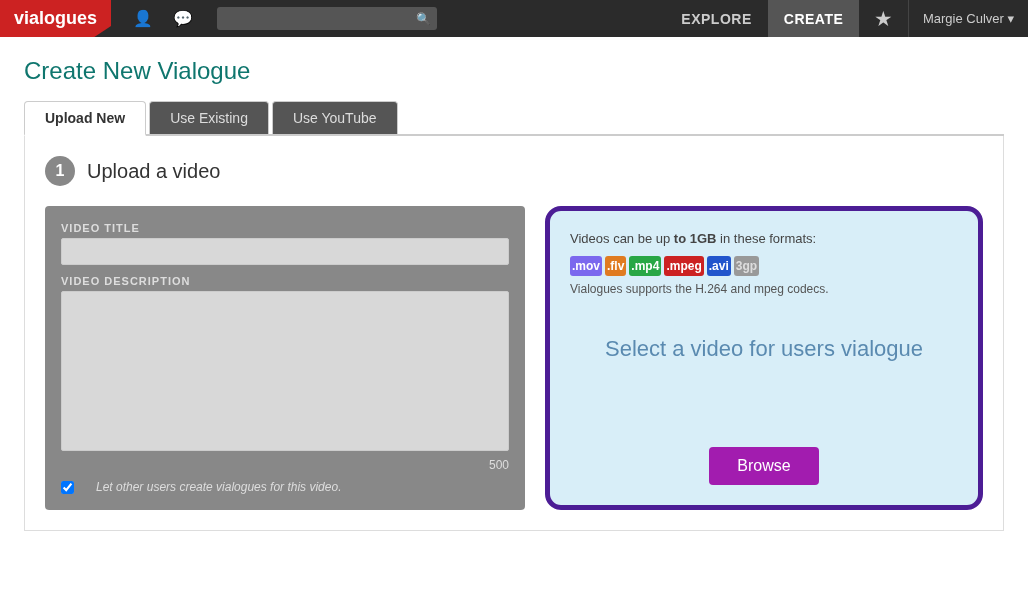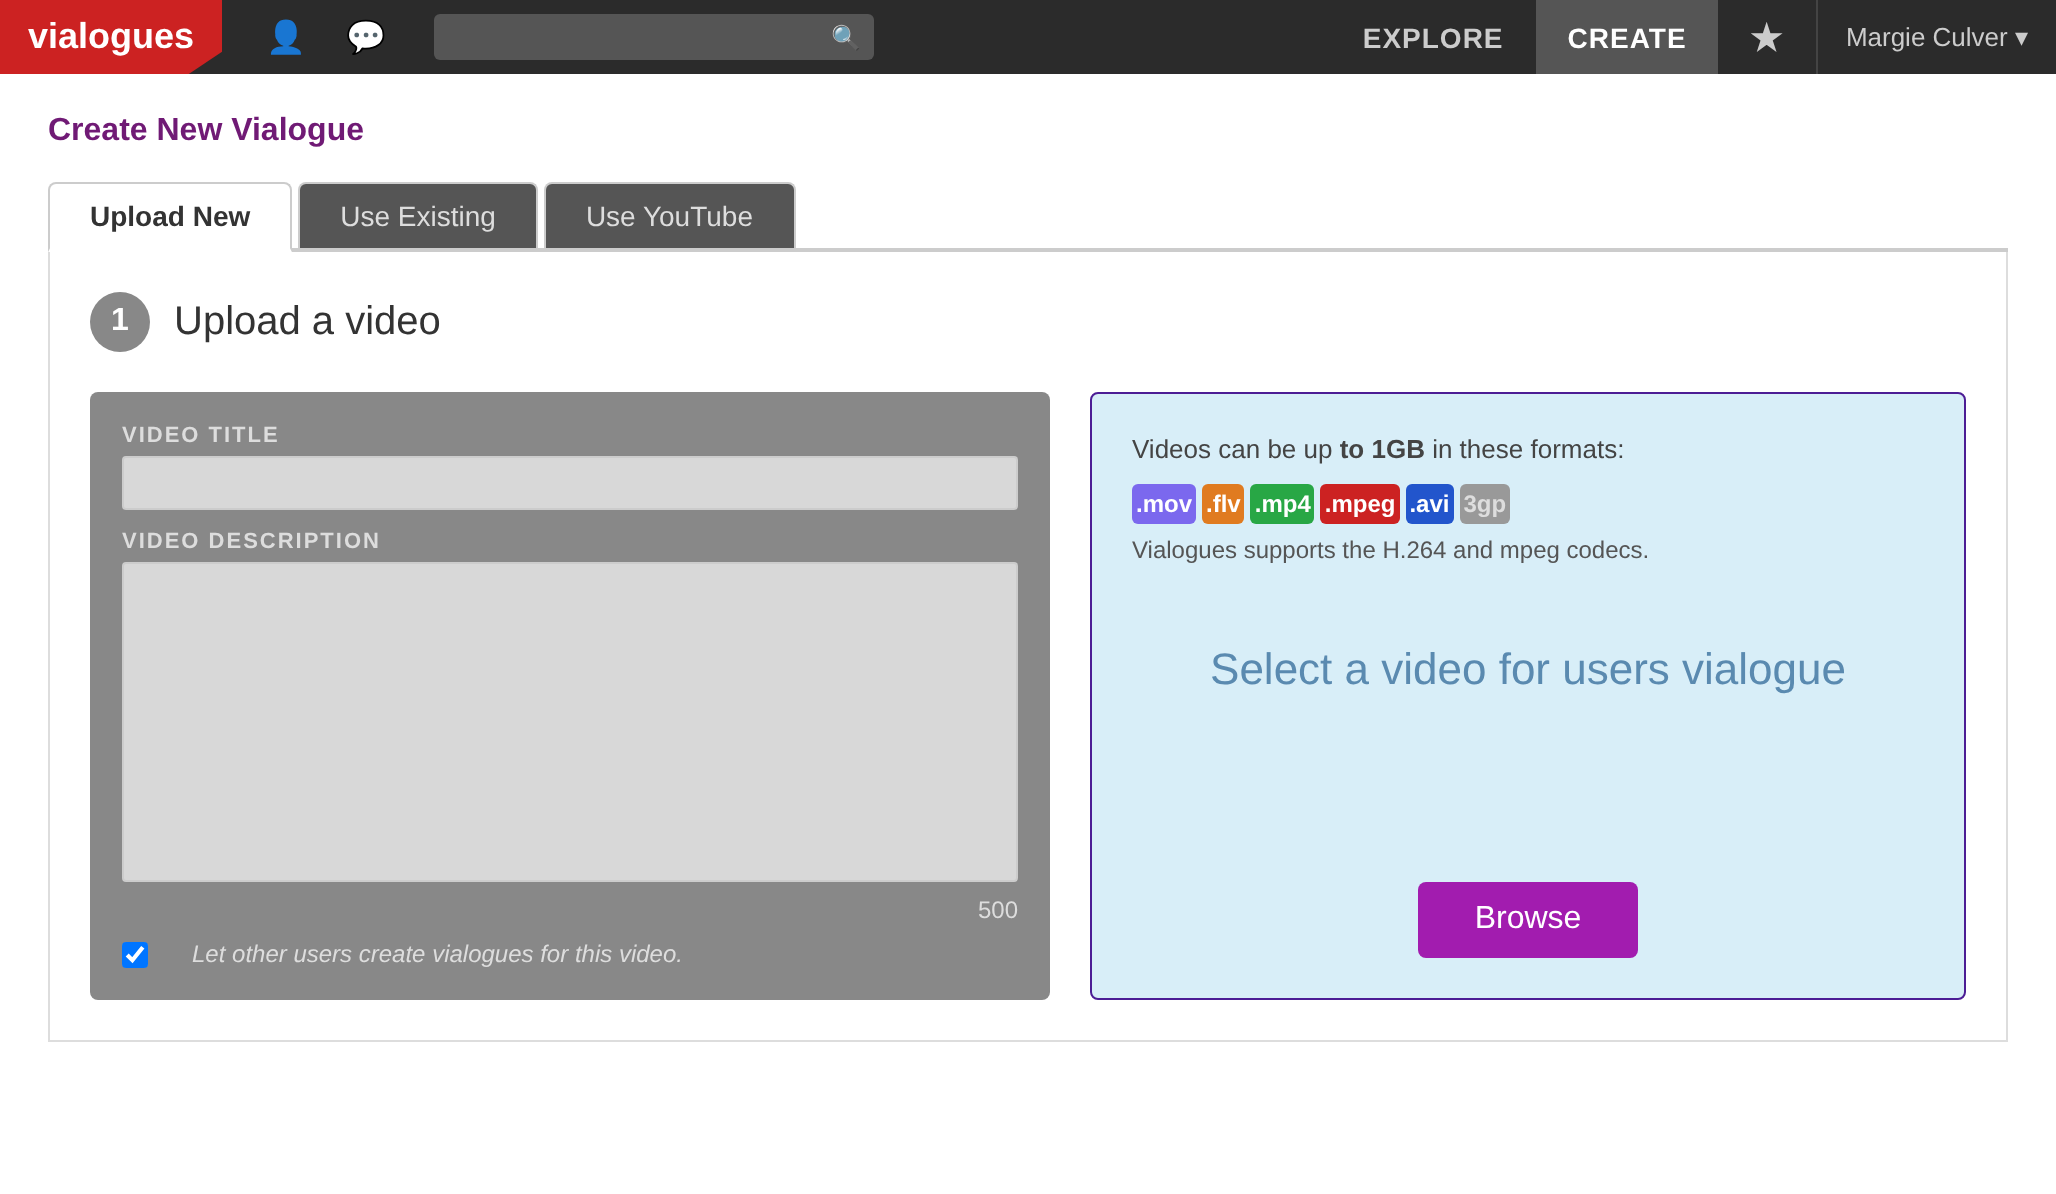--- a/index.html
+++ b/index.html
@@ -93,23 +93,23 @@
       border-left: 1px solid #444;
     }
 
     
     .page-content {
       padding: 20px 24px;
       background: white;
       min-height: 560px;
     }
     .page-title {
-      font-size: 16px;
-      font-weight: bold;
-      color: #701a75;
+      font-size: 24px;
+      font-weight: normal;
+      color: #0f766e;
       margin-bottom: 16px;
     }
 
     
     .tabs {
       display: flex;
       border-bottom: 2px solid #ccc;
       margin-bottom: 0;
     }
     .tab {
@@ -221,22 +221,22 @@
     }
     .checkbox-label {
       font-size: 12px;
       color: #ddd;
       font-style: italic;
     }
 
     
     .info-panel {
       background: #d8eef8;
-      border: 1px solid #4c1d95;
-      border-radius: 4px;
+      border: 5px solid #4c1d95;
+      border-radius: 16px;
       padding: 20px;
       flex: 1;
       display: flex;
       flex-direction: column;
       align-items: flex-start;
     }
     .info-text {
       font-size: 13px;
       color: #444;
       margin-bottom: 10px;

